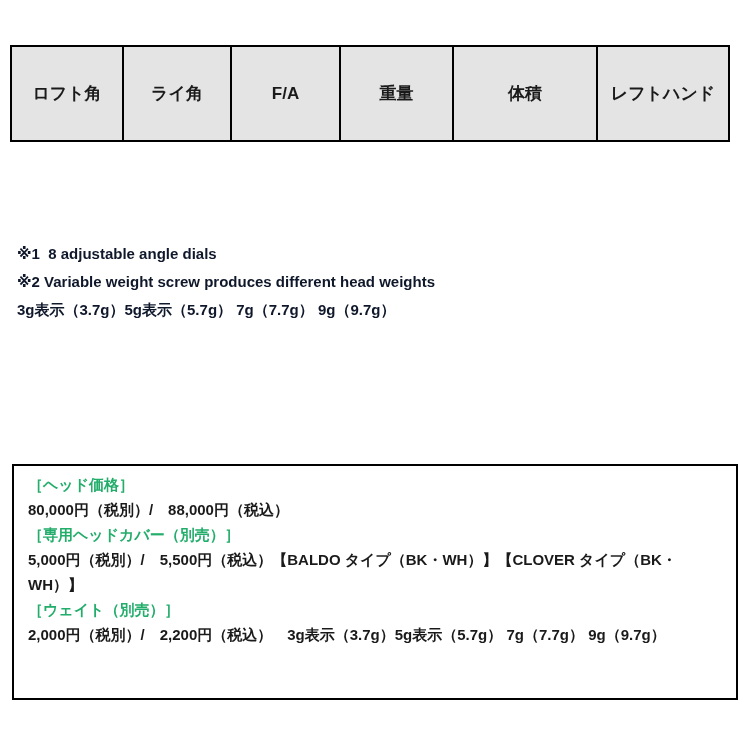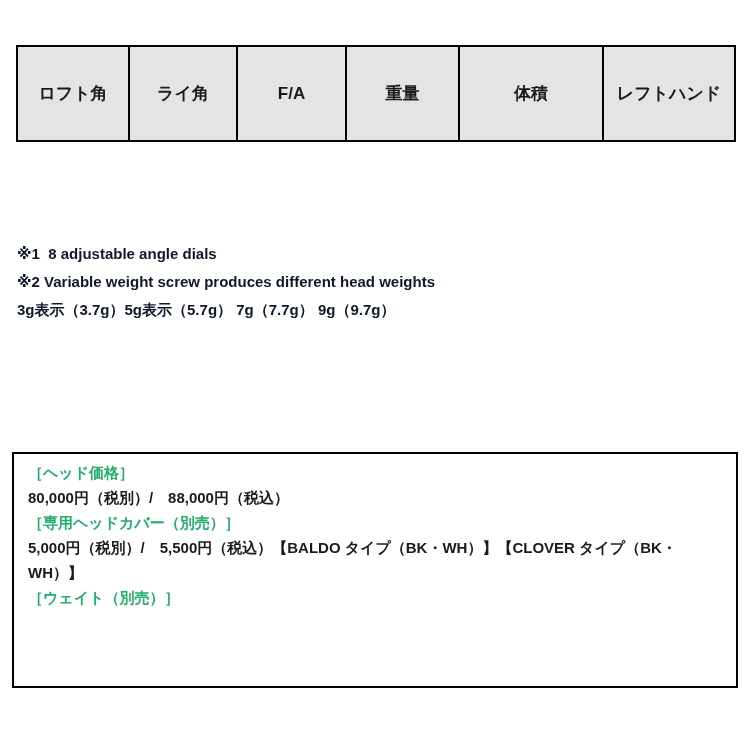--- a/index.html
+++ b/index.html
@@ -12,21 +12,21 @@
     position: relative;
     width: 750px;
     height: 750px;
     background: #ffffff;
     overflow: hidden;
   }
 
   
   table.spec {
     position: absolute;
-    left: 16px;
+    left: 10px;
     top: 45px;
     border-collapse: collapse;
     table-layout: fixed;
   }
   table.spec th, table.spec td {
     border: 2px solid #000000;
     text-align: center;
     vertical-align: middle;
     white-space: pre-line;
     padding: 0 2px;
@@ -74,21 +74,21 @@
   }
   .box .line {
     white-space: pre-wrap;
   }
   .box-material {
     top: 344px;
     min-height: 115px;
     line-height: 28px;
   }
   .box-price {
-    top: 452px;
+    top: 464px;
     min-height: 236px;
     line-height: 25px;
   }
   .green {
     color: #23ad6b;
   }
 </style>
 </head>
 <body>
 
@@ -121,15 +121,16 @@
     <div class="note-line">3g表示（3.7g）5g表示（5.7g） 7g（7.7g） 9g（9.7g）</div>
   </div>
 
 
   <div class="box box-price">
     <div class="line green">［ヘッド価格］</div>
     <div class="line">80,000円（税別）/　88,000円（税込）</div>
     <div class="line green">［専用ヘッドカバー（別売）］</div>
     <div class="line">5,000円（税別）/　5,500円（税込）【BALDO タイプ（BK・WH）】【CLOVER タイプ（BK・WH）】</div>
     <div class="line green">［ウェイト（別売）］</div>
+    <div class="line">2,000円（税別）/　2,200円（税込）　3g表示（3.7g）5g表示（5.7g） 7g（7.7g） 9g（9.7g）</div>
   </div>
 
 </div>
 
 </body></html>

